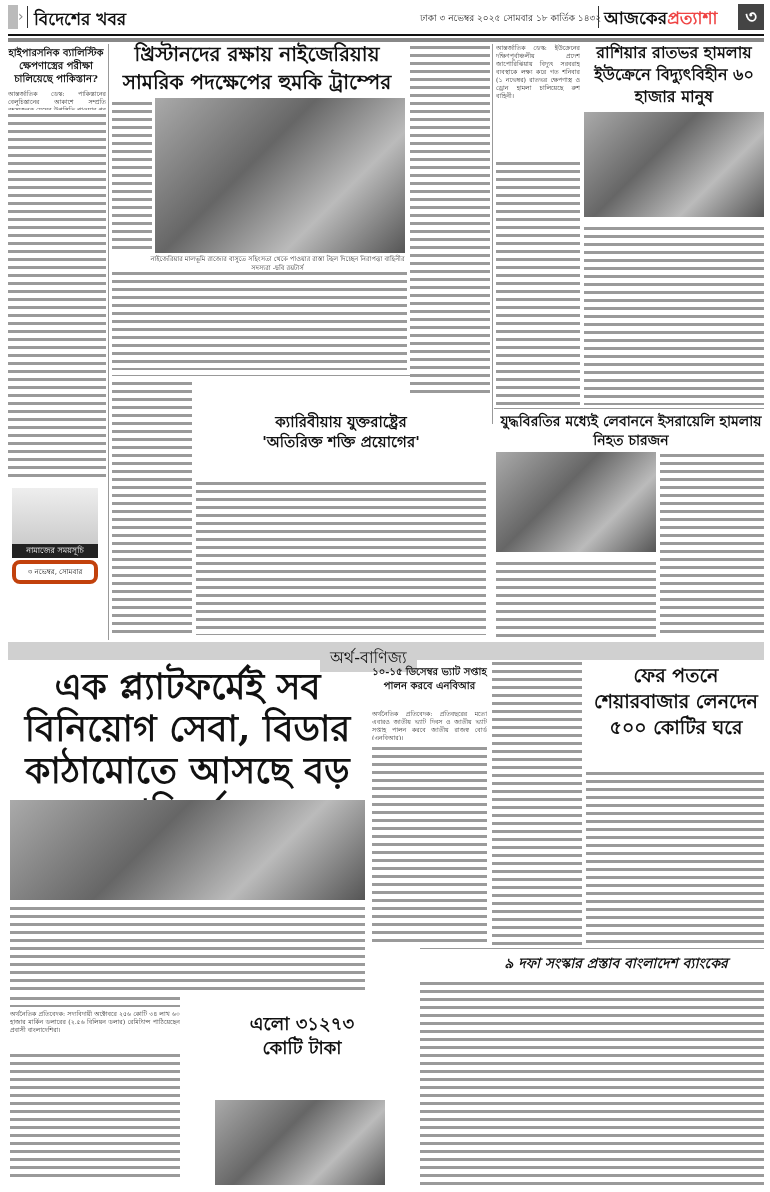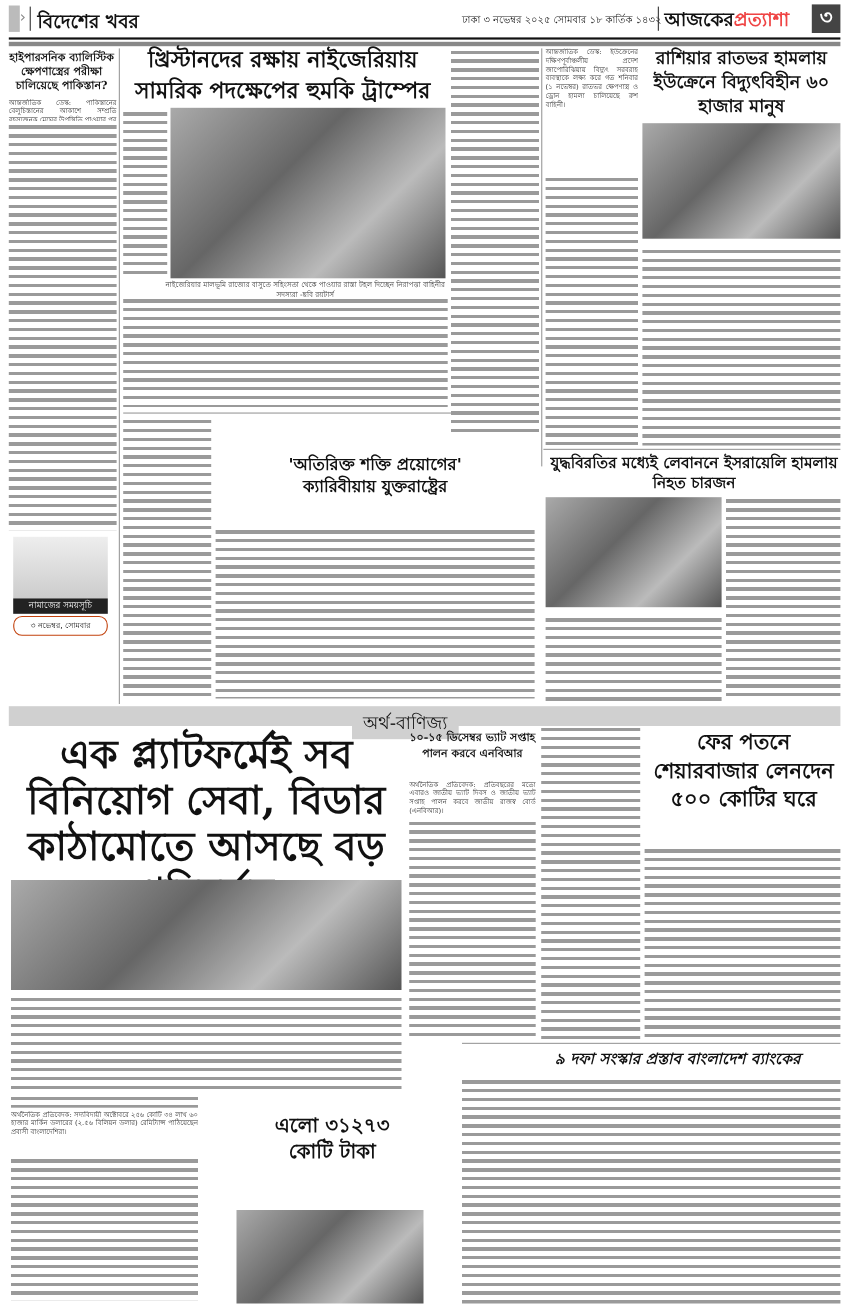--- a/index.html
+++ b/index.html
@@ -24,21 +24,21 @@
   .head-lg { font-family: "DejaVu Serif", serif; font-weight: bold; color: #111; text-align: center; }
   .photo { background: linear-gradient(135deg, #aaa, #666 40%, #bbb 70%, #555); }
   .caption { font-size: 6.5px; line-height: 9px; color: #333; text-align: center; }
   .vrule { width: 1px; background: #999; }
   .hrule { height: 1px; background: #999; }
 
   .prayer { left: 12px; top: 560px; width: 86px; }
   .prayer table { width: 100%; border-collapse: collapse; font-size: 6.5px; }
   .prayer td { border: 1px solid #ccc; text-align: center; padding: 1px 0; height: 10px; }
   .prayer tr.shade td { background: #ddd; }
-  .prayer .date-pill { border: 1px solid #c2410c; border-radius: 8px; text-align: center; font-size: 7px; padding: 2px 0; margin-bottom: 2px; }
+  .prayer .date-pill { border: 4px solid #c2410c; border-radius: 8px; text-align: center; font-size: 7px; padding: 2px 0; margin-bottom: 2px; }
   .prayer-title { left: 12px; top: 544px; width: 86px; height: 14px; background: #222; color: #fff; font-size: 8px; text-align: center; line-height: 14px; }
   .mosque { left: 12px; top: 488px; width: 86px; height: 56px; background: linear-gradient(#eee, #ccc); }
 
   .grey-band { background: #d0d0d0; }
   .section-label { left: 320px; top: 652px; font-size: 16px; background: #fff; padding: 0 10px; }
 </style>
 </head>
 <body>
 
 <div class="abs header">
@@ -75,22 +75,22 @@
 
 <div class="abs body-text" style="left:496px;top:44px;width:84px;height:110px;">আন্তর্জাতিক ডেস্ক: ইউক্রেনের দক্ষিণপূর্বাঞ্চলীয় প্রদেশ জাপোরিঝিয়ায় বিদ্যুৎ সরবরাহ ব্যবস্থাকে লক্ষ্য করে গত শনিবার (১ নভেম্বর) রাতভর ক্ষেপণাস্ত্র ও ড্রোন হামলা চালিয়েছে রুশ বাহিনী।</div>
 <div class="abs head-lg" style="left:584px;top:42px;width:180px;font-size:16px;line-height:22px;">রাশিয়ার রাতভর হামলায় ইউক্রেনে বিদ্যুৎবিহীন ৬০ হাজার মানুষ</div>
 <div class="abs photo" style="left:584px;top:112px;width:180px;height:105px;"></div>
 <div class="abs lines" style="left:496px;top:160px;width:84px;height:245px;"></div>
 <div class="abs lines" style="left:584px;top:225px;width:180px;height:180px;"></div>
 
 <div class="abs hrule" style="left:112px;top:375px;width:378px;"></div>
 <div class="abs lines" style="left:112px;top:380px;width:80px;height:255px;"></div>
 <div class="abs head-lg" style="left:196px;top:412px;width:290px;font-size:15px;line-height:20px;">
+  <div>ক্যারিবীয়ায় যুক্তরাষ্ট্রের</div>
   <div>'অতিরিক্ত শক্তি প্রয়োগের'</div>
-  <div>ক্যারিবীয়ায় যুক্তরাষ্ট্রের</div>
 </div>
 <div class="abs lines" style="left:196px;top:480px;width:290px;height:155px;"></div>
 
 <div class="abs hrule" style="left:494px;top:408px;width:270px;"></div>
 <div class="abs head-lg" style="left:496px;top:412px;width:270px;font-size:14px;line-height:19px;">যুদ্ধবিরতির মধ্যেই লেবাননে ইসরায়েলি হামলায় নিহত চারজন</div>
 <div class="abs photo" style="left:496px;top:452px;width:160px;height:100px;"></div>
 <div class="abs lines" style="left:660px;top:452px;width:104px;height:185px;"></div>
 <div class="abs lines" style="left:496px;top:560px;width:160px;height:80px;"></div>
 
 <div class="abs grey-band" style="left:8px;top:642px;width:756px;height:18px;"></div>

